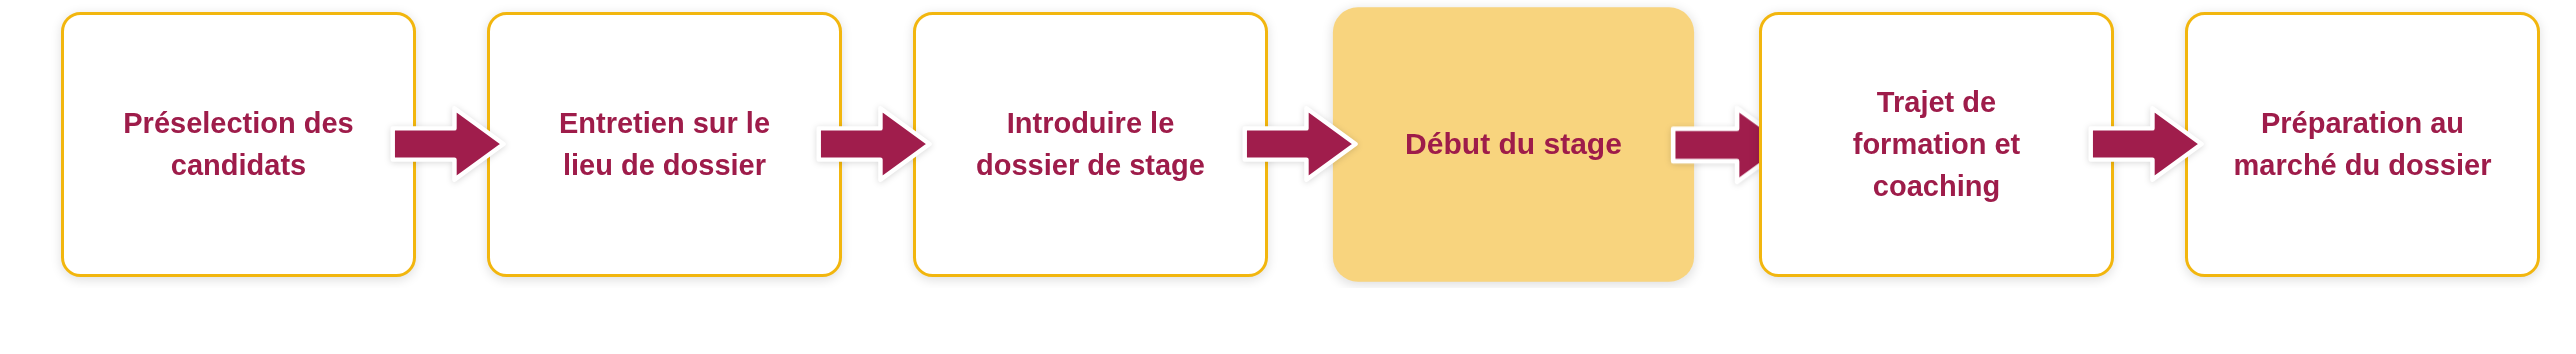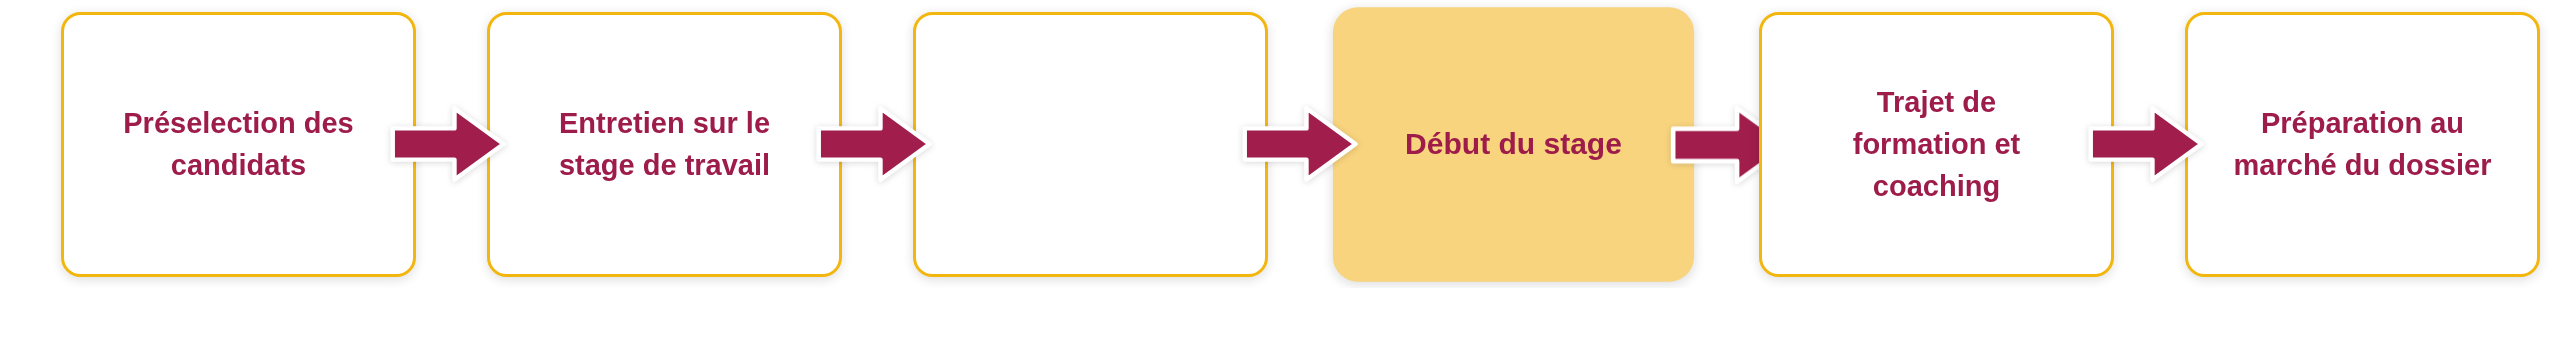--- a/index.html
+++ b/index.html
@@ -80,27 +80,29 @@
   <div class="step">
     <span class="step-label">Préselection des
 candidats</span>
     <svg class="arrow" viewBox="0 0 160 110" aria-hidden="true">
       <polygon points="5,34 88,34 88,7 154,55 88,103 88,76 5,76"></polygon>
     </svg>
   </div>
 
   <div class="step">
     <span class="step-label">Entretien sur le
-stage de travail</span>
+lieu de dossier</span>
     <svg class="arrow" viewBox="0 0 160 110" aria-hidden="true">
       <polygon points="5,34 88,34 88,7 154,55 88,103 88,76 5,76"></polygon>
     </svg>
   </div>
 
   <div class="step">
+    <span class="step-label">Introduire le
+dossier de stage</span>
     <svg class="arrow" viewBox="0 0 160 110" aria-hidden="true">
       <polygon points="5,34 88,34 88,7 154,55 88,103 88,76 5,76"></polygon>
     </svg>
   </div>
 
   <div class="step step--active">
     <span class="step-label">Début du stage</span>
     <svg class="arrow" viewBox="0 0 160 110" aria-hidden="true">
       <polygon points="5,34 88,34 88,7 154,55 88,103 88,76 5,76"></polygon>
     </svg>

